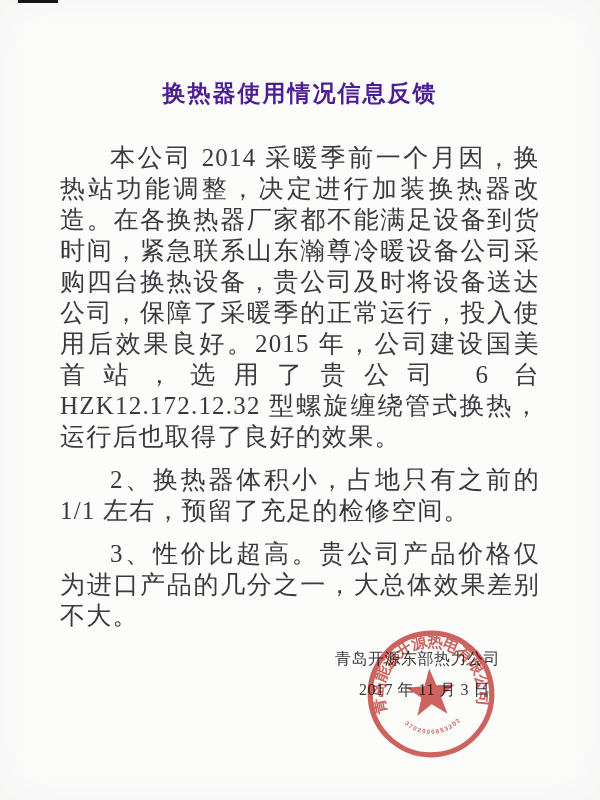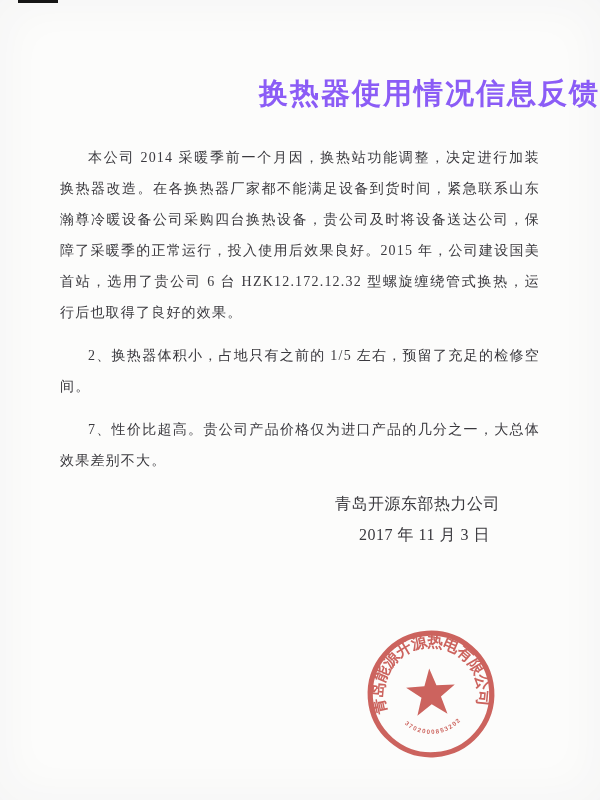--- a/index.html
+++ b/index.html
@@ -22,37 +22,37 @@
     position: absolute;
     left: 18px;
     top: 0;
     width: 40px;
     height: 3px;
     background: #161616;
   }
   .title {
     margin: 78px 0 0 0;
     padding: 0;
-    text-align: right;
+    text-align: center;
     font-family: "Liberation Sans", "DejaVu Sans", sans-serif;
-    font-size: 29px;
+    font-size: 23px;
     line-height: 30px;
     font-weight: bold;
     letter-spacing: 2px;
-    color: #8b5cf6;
+    color: #4c1d95;
   }
   .body-text {
     margin: 34px 60px 0 60px;
     width: 480px;
   }
   .para {
     margin: 0 0 12px 0;
     text-indent: 2em;
     text-align: justify;
-    font-size: 14px;
+    font-size: 25px;
     line-height: 31px;
     letter-spacing: 1.2px;
   }
   .signature {
     margin: 18px 0 0 0;
     text-align: right;
     padding-right: 100px;
     font-size: 16px;
     line-height: 20px;
     letter-spacing: 0.5px;
@@ -82,22 +82,22 @@
 <body>
 
 <div class="page">
 
   <div class="scan-mark"></div>
 
   <h1 class="title">换热器使用情况信息反馈</h1>
 
   <div class="body-text" id="paragraphs">
       <p class="para">本公司 2014 采暖季前一个月因，换热站功能调整，决定进行加装换热器改造。在各换热器厂家都不能满足设备到货时间，紧急联系山东瀚尊冷暖设备公司采购四台换热设备，贵公司及时将设备送达公司，保障了采暖季的正常运行，投入使用后效果良好。2015 年，公司建设国美首站，选用了贵公司 6 台 HZK12.172.12.32 型螺旋缠绕管式换热，运行后也取得了良好的效果。</p>
-      <p class="para">2、换热器体积小，占地只有之前的 1/5 左右，预留了充足的检修空间。</p>
-      <p class="para">7、性价比超高。贵公司产品价格仅为进口产品的几分之一，大总体效果差别不大。</p>
+      <p class="para">2、换热器体积小，占地只有之前的 1/1 左右，预留了充足的检修空间。</p>
+      <p class="para">3、性价比超高。贵公司产品价格仅为进口产品的几分之一，大总体效果差别不大。</p>
     </div>
 
   <div class="signature">
     <div class="company">青岛开源东部热力公司</div>
     <div class="date">2017 年 11 月 3 日</div>
   </div>
 
   <div class="stamp">
     <svg viewBox="0 0 160 160" xmlns="http://www.w3.org/2000/svg">
       <defs>

